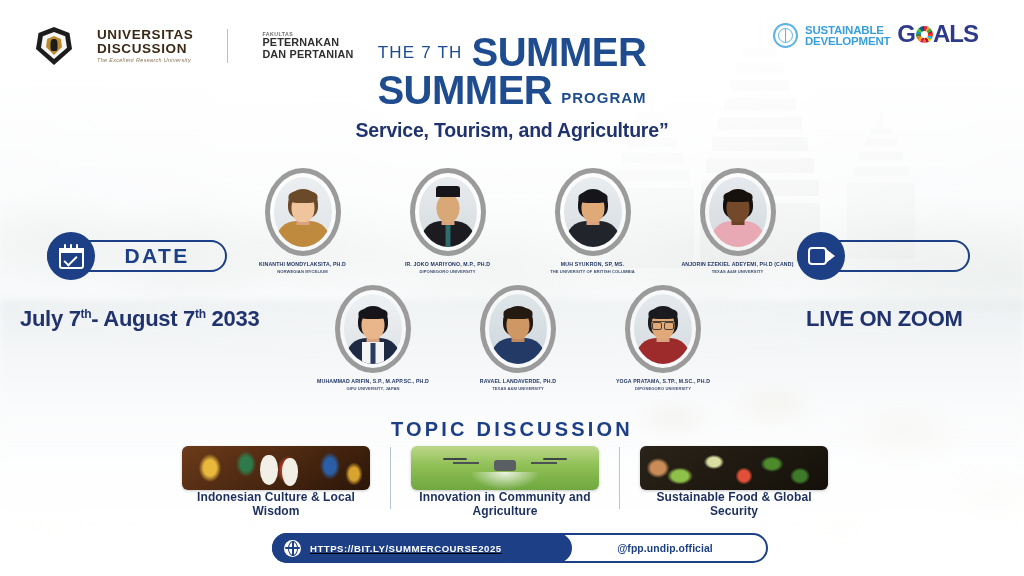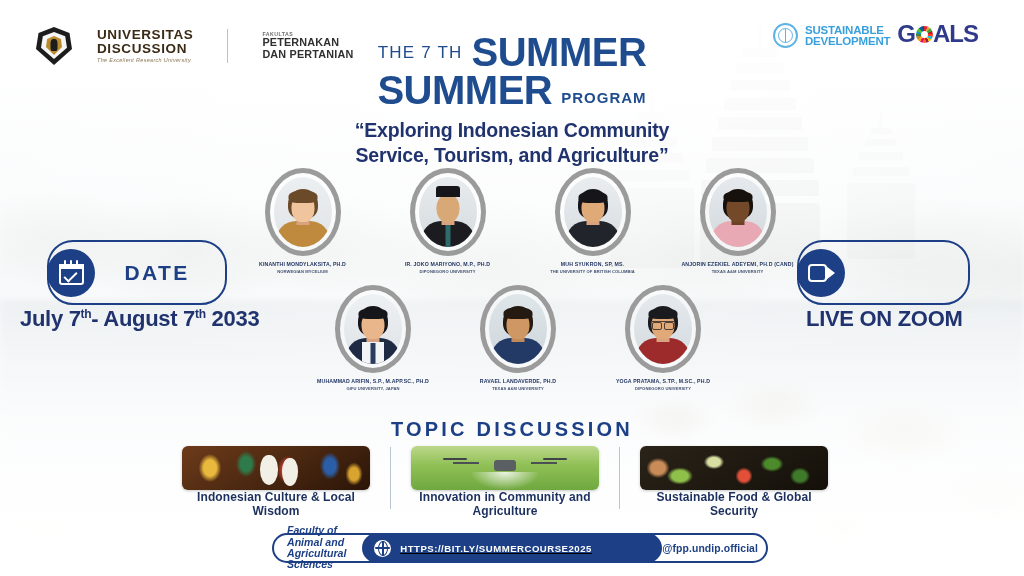--- a/index.html
+++ b/index.html
@@ -182,21 +182,21 @@
     vertical-align:middle; margin-left:9px; position:relative; top:7px;
   }
   .t-quote{
     margin-top:5px; font-size:19.5px; font-weight:700; color:#20336e;
     line-height:1.28; letter-spacing:-.2px;
   }
 
   
   .pill{
     position:absolute; display:flex; align-items:center;
-    height:65px; border:2px solid #1c3f86; border-radius:26px;
+    height:32px; border:2px solid #1c3f86; border-radius:26px;
     background:rgba(255,255,255,.06);
   }
   .pill-date{ left:47px; top:240px; width:180px; }
   .pill-venue{ left:797px; top:240px; width:173px; }
   .pill-badge{
     width:48px; height:48px; border-radius:50%; background:#1c3f86;
     margin-left:-2px; display:flex; align-items:center; justify-content:center;
     flex:0 0 48px;
   }
   .pill-label{
@@ -498,21 +498,20 @@
   </div>
 
   <div class="title-wrap">
     <div class="t-line1">
       <span class="t-the">THE 7 TH</span><span class="t-summer">SUMMER</span>
     </div>
     <div class="t-line2">
       <span class="t-course">SUMMER</span><span class="t-program">PROGRAM</span>
     </div>
     <div class="t-quote">
-      <div>“Exploring Indonesian Community</div>
       <div>Service, Tourism, and Agriculture”</div>
     </div>
   </div>
 
   <div class="pill pill-date">
     <div class="pill-badge">
       <div class="ic-cal">
         <div class="ring r1"></div>
           <div class="ring r2"></div>
           <div class="ring r3"></div>
@@ -697,24 +696,20 @@
 
     <div class="topic-sep"></div>
 
     <div class="topic">
       <div class="topic-img art-veg"></div>
       <div class="topic-cap">Sustainable Food &amp; Global Security</div>
     </div>
   </div>
 
   <div class="footer">
-    <div class="f-faculty">
-      <div>Faculty of Animal and</div>
-      <div>Agricultural Sciences</div>
-    </div>
     <div class="f-url">
       <div class="globe">
           <div class="arc"></div>
         </div>
       <div class="f-url-text">HTTPS://BIT.LY/SUMMERCOURSE2025</div>
     </div>
     <div class="f-ig">@fpp.undip.official</div>
   </div>
 
 </div>

